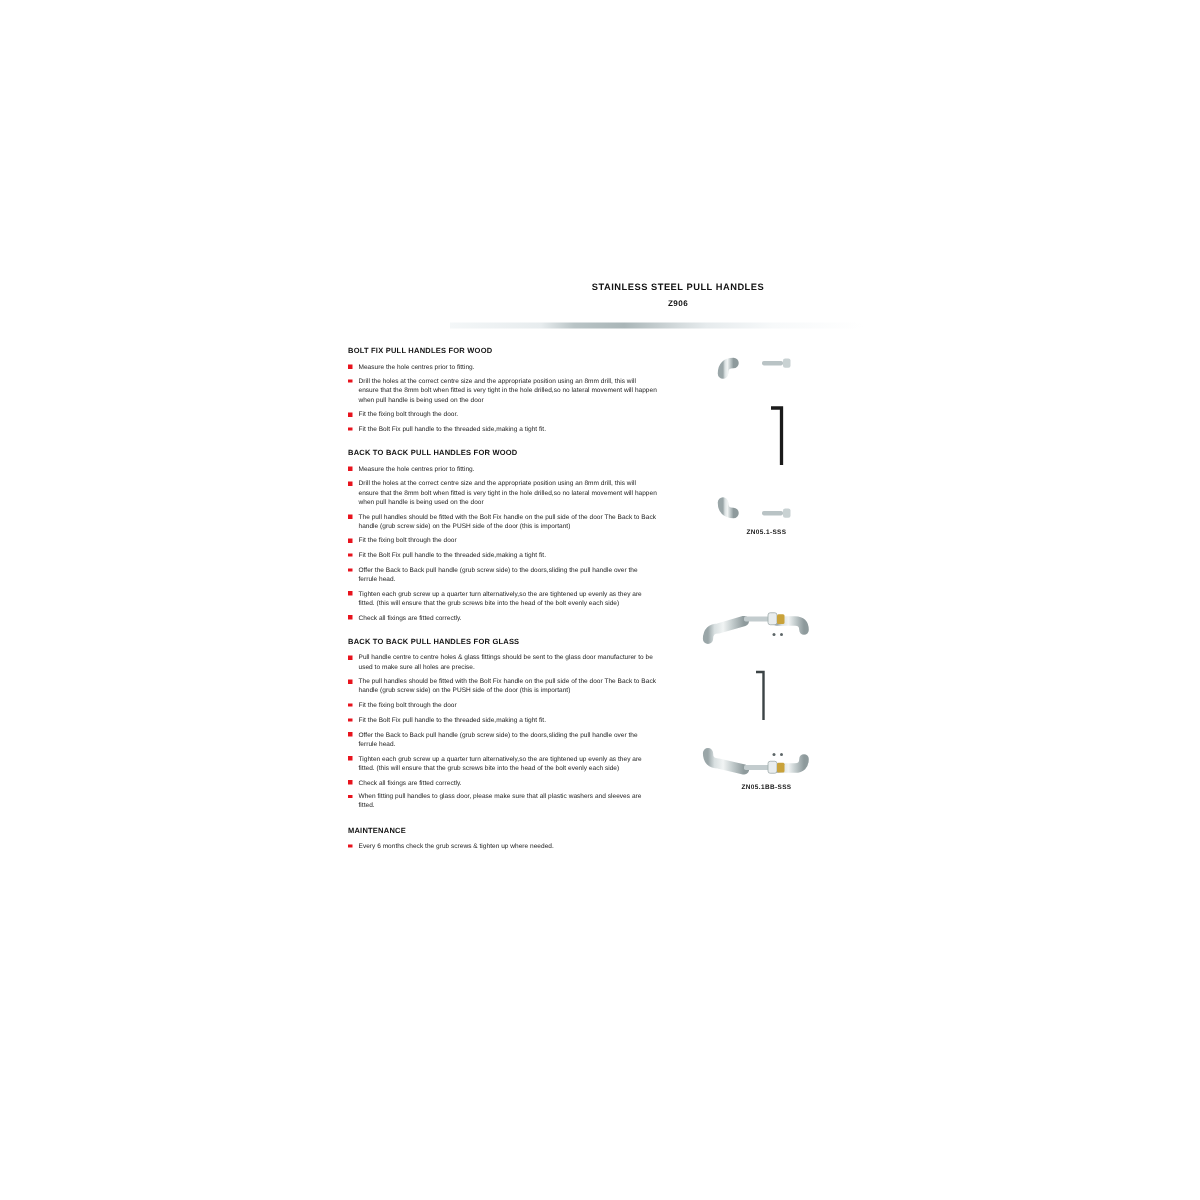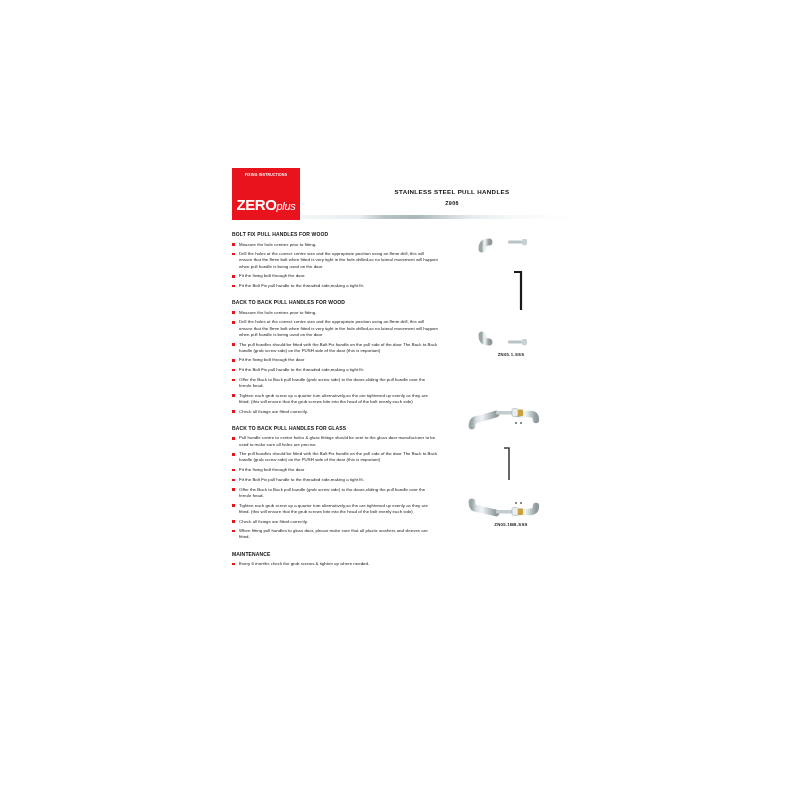--- a/index.html
+++ b/index.html
@@ -193,26 +193,20 @@
 </style>
 </head>
 <body>
 
 <div id="sheet">
 
   <div class="page">
 
     <div class="header">
 
-      <div class="logo-box">
-        <div class="logo-top">FIXING INSTRUCTIONS</div>
-        <div class="logo-word">
-          <span class="logo-zero">ZERO</span><span class="logo-plus">plus</span>
-        </div>
-      </div>
 
       <div class="doc-title">STAINLESS STEEL PULL HANDLES</div>
       <div class="doc-code">Z906</div>
 
       <div class="rule"></div>
     </div>
 
     <div class="body-col">
         <div class="sec">
           <div class="sec-title">BOLT FIX PULL HANDLES FOR WOOD</div>

